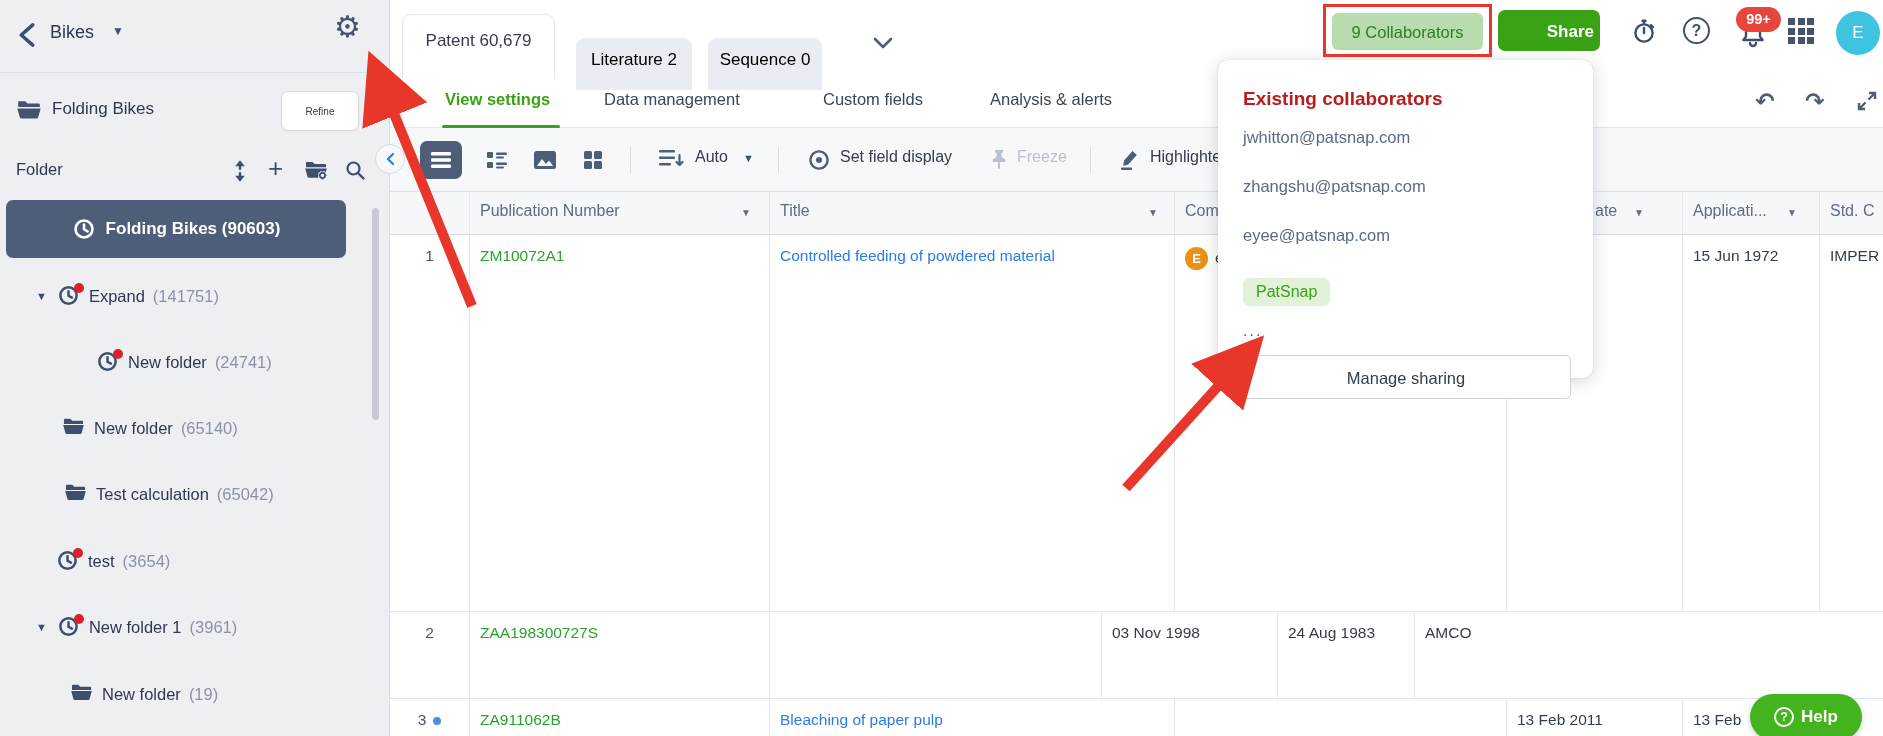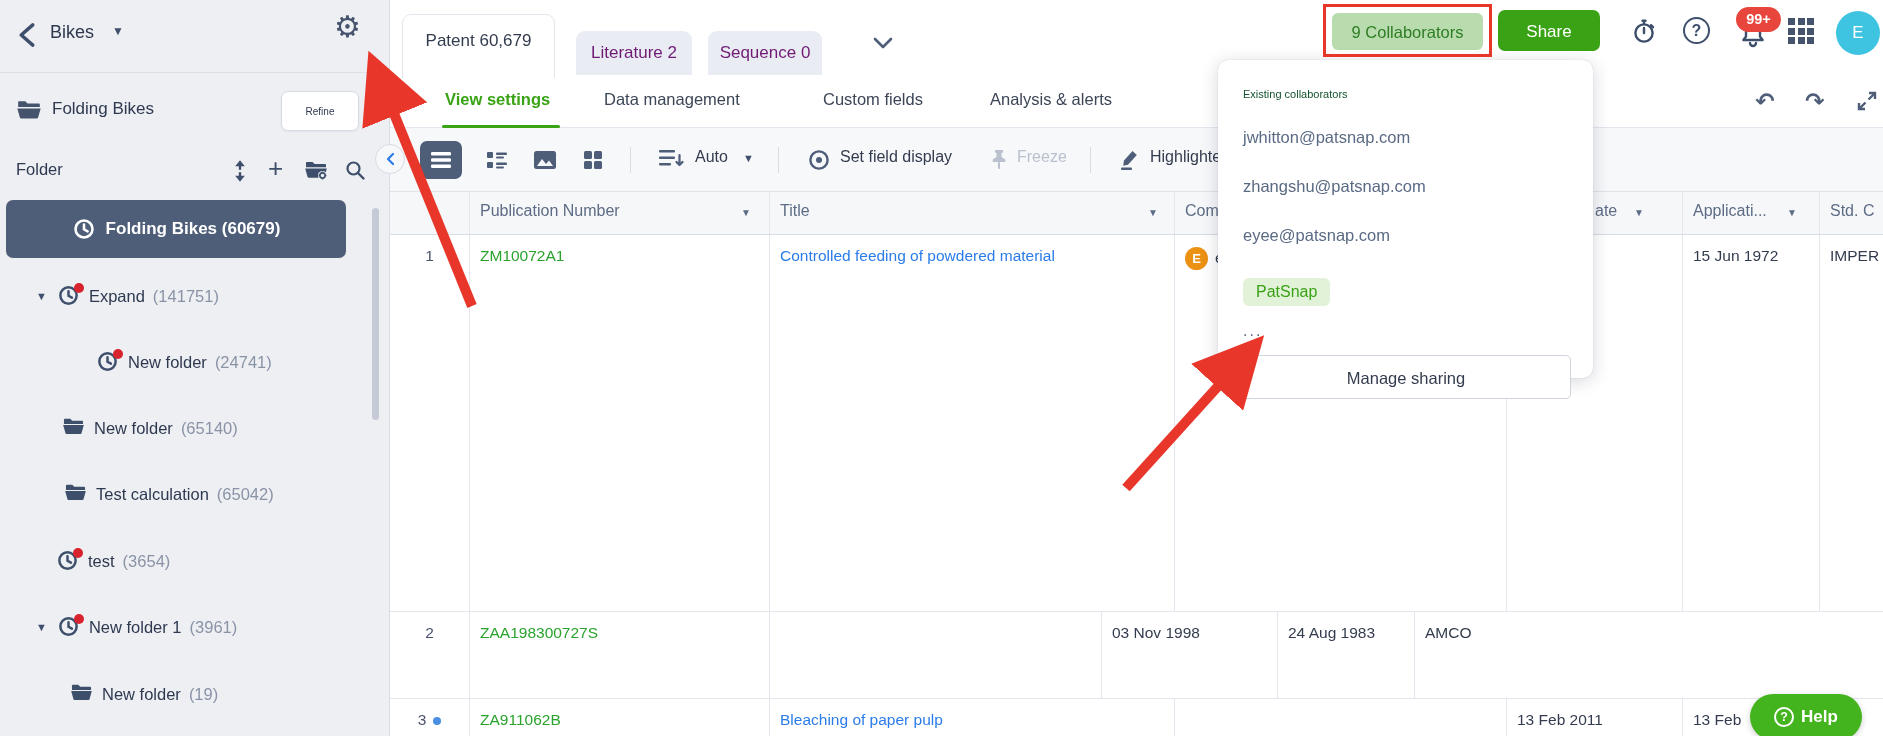--- a/index.html
+++ b/index.html
@@ -34,21 +34,21 @@
   .tree-caret{font-size:11px;color:#3e4f6b;margin-right:2px}
   .tree-count{color:var(--muted)}
   .ic-wrap{position:relative;width:24px;height:24px;color:#3e4f6b;flex:0 0 auto}
   .red-dot{position:absolute;right:-3px;top:-1px;width:10px;height:10px;border-radius:50%;background:#d8232e}
   .sb-scroll{position:absolute;left:372px;top:208px;width:7px;height:212px;border-radius:4px;background:#c5cad6}
 
   
   .main{position:absolute;left:390px;top:0;width:1493px;height:736px;background:#fff;}
   .tab{position:absolute;border-radius:9px 9px 0 0;text-align:center;font-size:17px;cursor:pointer}
   .tab-active{top:14px;height:64px;background:#fff;border:1px solid #e2e5ec;border-bottom:none;color:#333c4e;line-height:52px;z-index:2}
-  .tab-idle{top:31px;height:44px;background:#e9ecf2;color:#701a75;line-height:44px;z-index:1}
+  .tab-idle{top:38px;height:52px;background:#e9ecf2;color:#000000;line-height:44px;z-index:1}
   .tab-more{position:absolute;left:482px;top:36px;width:22px;height:14px;color:#4e5d78;cursor:pointer}
   .subtabs{position:absolute;left:0;top:78px;width:100%;height:50px;border-bottom:1px solid #e4e7ed;background:#fff}
   .subtab{position:absolute;top:12px;font-size:16.5px;color:#3c4656;cursor:pointer;white-space:nowrap}
   .subtab-active{color:var(--green);font-weight:bold}
   .subtab-underline{position:absolute;left:52px;top:47px;width:118px;height:3px;background:var(--green);border-radius:2px}
   .hist-btn{position:absolute;top:88px;width:26px;height:26px;color:#4e5d78;font-size:23px;font-weight:bold;line-height:26px;text-align:center;
       font-family:"DejaVu Sans",sans-serif;cursor:pointer}
   .fullscr{position:absolute;left:1466px;top:90px;width:22px;height:22px;color:#4e5d78;cursor:pointer}
 
   .toolbar{position:absolute;left:0;top:128px;width:100%;height:64px;background:#f7f8fa;border-bottom:1px solid #e0e3e9;}
@@ -80,35 +80,35 @@
   .rownum-dot{display:inline-block;width:8px;height:8px;border-radius:50%;background:#4a8fe2;margin-left:7px;vertical-align:middle}
   .com-avatar{display:inline-flex;width:23px;height:23px;border-radius:50%;background:#eb9114;color:#fff;font-size:13px;font-weight:bold;
       align-items:center;justify-content:center;vertical-align:middle;margin-right:7px}
   .usflag{display:inline-block;vertical-align:-2px;margin-left:8px}
 
   
   .collab-btn{position:absolute;left:1332px;top:13px;width:151px;height:37px;background:var(--green-light);border-radius:6px;
       color:var(--green-dark);font-size:16.5px;text-align:center;line-height:37px;cursor:pointer;z-index:10}
   .red-box{position:absolute;left:1323px;top:4px;width:169px;height:53px;border:3px solid var(--red);z-index:66}
   .share-btn{position:absolute;left:1498px;top:10px;width:102px;height:41px;background:var(--green);border-radius:7px;color:#fff;
-      font-size:17px;font-weight:normal;text-align:center;line-height:41px;cursor:pointer;z-index:10}
+      font-size:17px;font-weight:bold;text-align:right;line-height:41px;cursor:pointer;z-index:10}
   .hd-ic{position:absolute;top:17px;width:28px;height:28px;color:#3e4f6b;cursor:pointer;z-index:10}
   .q-circle{border:2.2px solid #3e4f6b;border-radius:50%;width:27px;height:27px;display:flex;align-items:center;justify-content:center;
       font-size:16px;font-weight:bold;color:#3e4f6b}
   .badge{position:absolute;left:1736px;top:7px;min-width:45px;height:25px;background:var(--badge);border-radius:13px;color:#fff;
       font-size:14.5px;font-weight:bold;text-align:center;line-height:25px;z-index:11;padding:0 6px}
   .grid9{position:absolute;left:1788px;top:18px;display:grid;grid-template-columns:repeat(3,7px);grid-template-rows:repeat(3,7px);gap:2.5px;cursor:pointer;z-index:10}
   .grid9 span{background:#46536d}
   .avatar{position:absolute;left:1836px;top:11px;width:44px;height:44px;border-radius:50%;background:var(--cyan);color:#fff;
       font-size:17px;text-align:center;line-height:44px;cursor:pointer;z-index:10}
 
   
   .popup{position:absolute;left:1218px;top:60px;width:375px;height:318px;background:#fff;border-radius:10px;z-index:50;
       box-shadow:0 3px 18px rgba(25,35,60,.18), 0 0 1px rgba(25,35,60,.25)}
-  .pp-title{position:absolute;left:25px;top:28px;font-size:11px;font-weight:normal;color:#14532d}
+  .pp-title{position:absolute;left:25px;top:28px;font-size:19px;font-weight:bold;color:#b91c1c}
   .pp-email{position:absolute;left:25px;font-size:16.5px;color:#5a6a84}
   .pp-tag{position:absolute;left:25px;top:218px;background:#e1f2d8;color:var(--green);font-size:16px;border-radius:6px;padding:5px 13px}
   .pp-more{position:absolute;left:25px;top:262px;font-size:16px;color:#5a6a84;letter-spacing:2px}
   .pp-btn{position:absolute;left:23px;top:295px;width:330px;height:44px;background:#fff;border:1px solid #cfd4dd;border-radius:5px;
       font-size:16.5px;color:#333c4e;text-align:center;line-height:42px;cursor:pointer}
 
   
   .help-pill{position:absolute;left:1750px;top:694px;width:112px;height:46px;border-radius:23px;background:#44b41e;z-index:40;
       display:flex;align-items:center;justify-content:center;gap:7px;color:#fff;cursor:pointer;box-shadow:0 2px 6px rgba(0,0,0,.2)}
   .help-q{width:20px;height:20px;border:2px solid #fff;border-radius:50%;font-size:12.5px;font-weight:bold;text-align:center;line-height:17px}
@@ -170,21 +170,21 @@
     </span>
   </div>
 
   <div class="sel-item">
     <span class="ic-wrap" style="color:#fff">
       <svg class="icon" width="24" height="24" viewBox="0 0 24 24">
           <circle cx="12" cy="12" r="8.5" fill="none" stroke="currentColor" stroke-width="2.6"></circle>
           <path d="M12 7.5v4.8l3.6 2" fill="none" stroke="currentColor" stroke-width="2.6" stroke-linecap="round"></path>
         </svg>
     </span>
-    <span>Folding Bikes (60679)</span>
+    <span>Folding Bikes (90603)</span>
   </div>
 
   <div class="tree-item" style="left:36px;top:281px">
     <span class="tree-caret">▼</span>
     <span class="ic-wrap">
       <svg class="icon" width="23" height="23" viewBox="0 0 24 24">
           <circle cx="12" cy="12" r="8.5" fill="none" stroke="currentColor" stroke-width="2.6"></circle>
           <path d="M12 7.5v4.8l3.6 2" fill="none" stroke="currentColor" stroke-width="2.6" stroke-linecap="round"></path>
         </svg>
       <span class="red-dot"></span>

